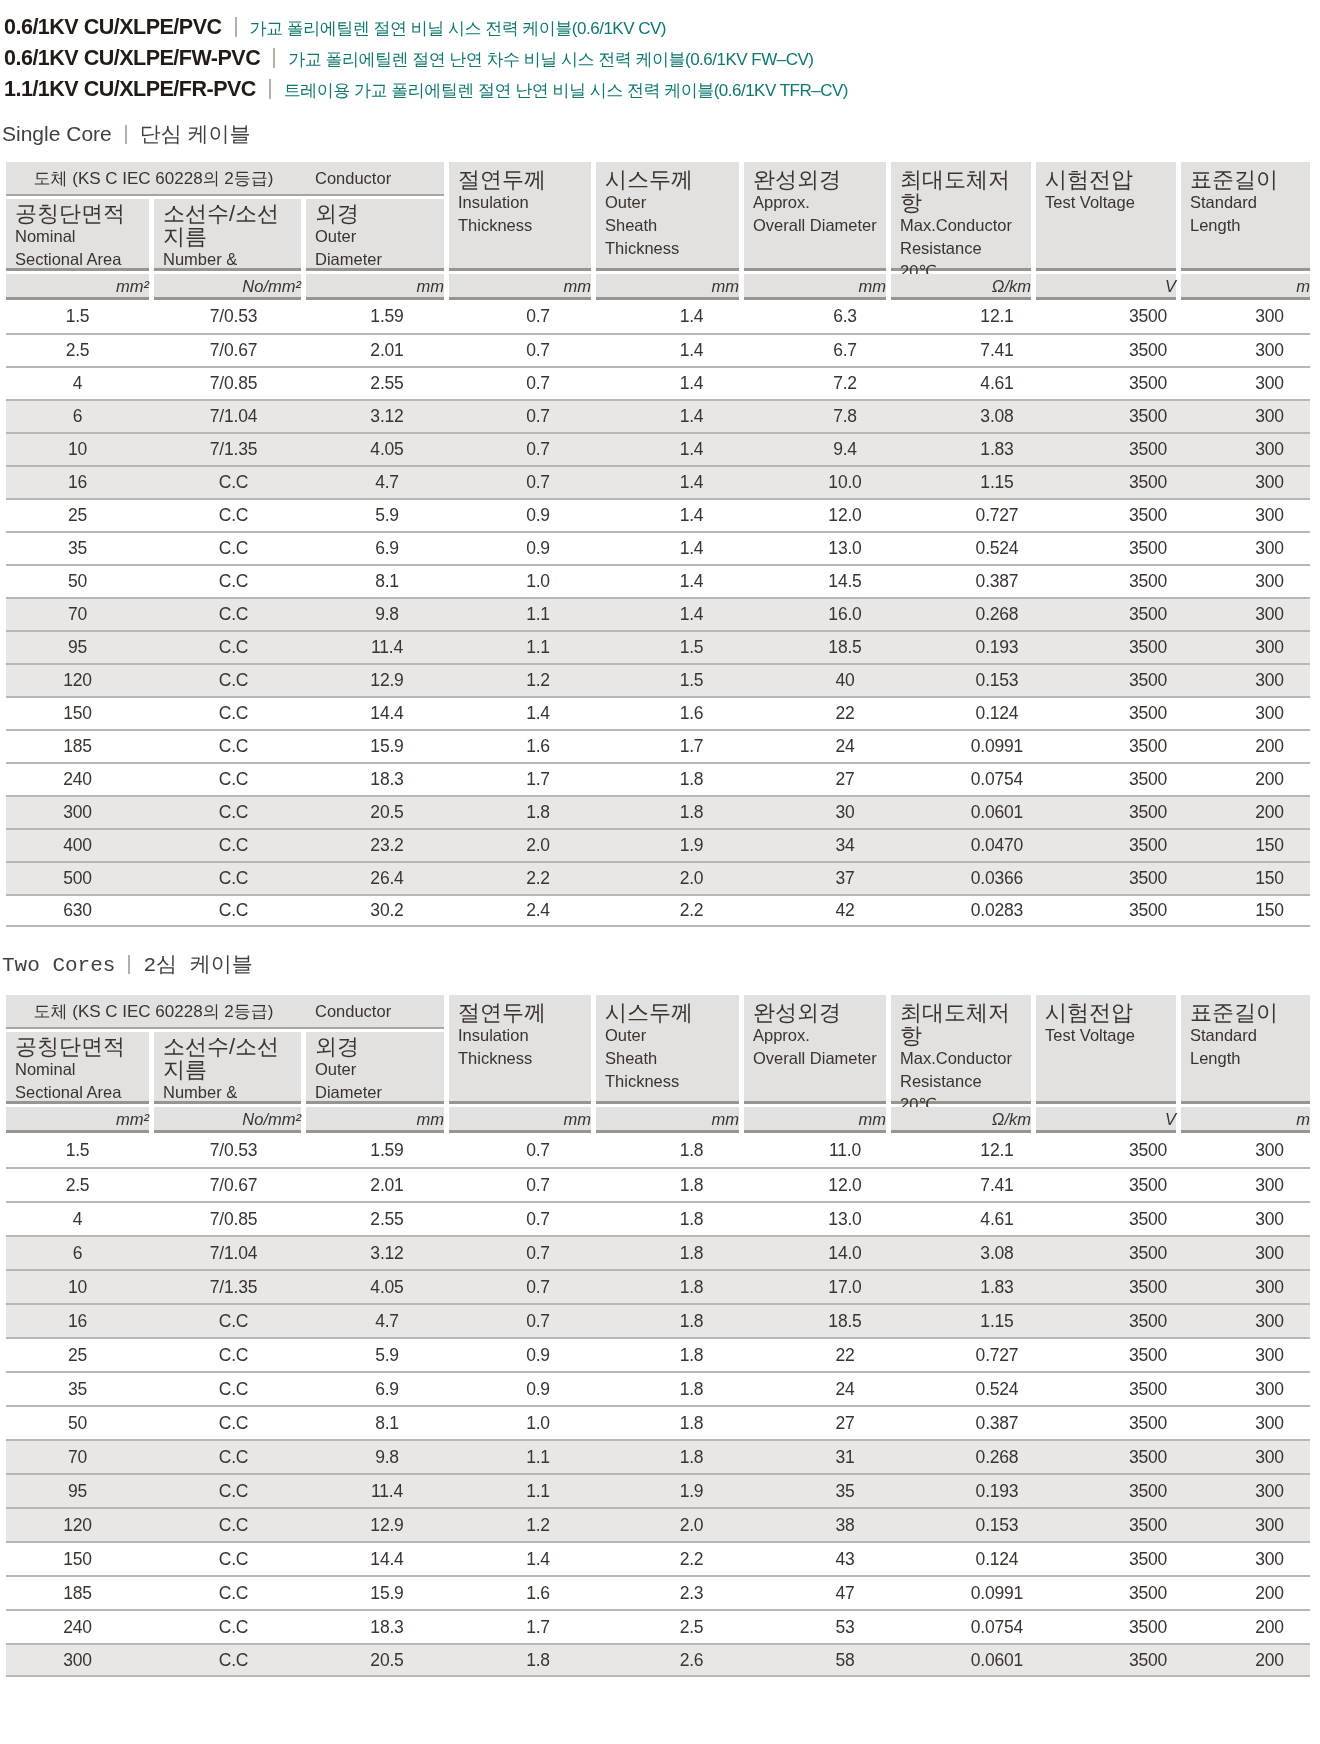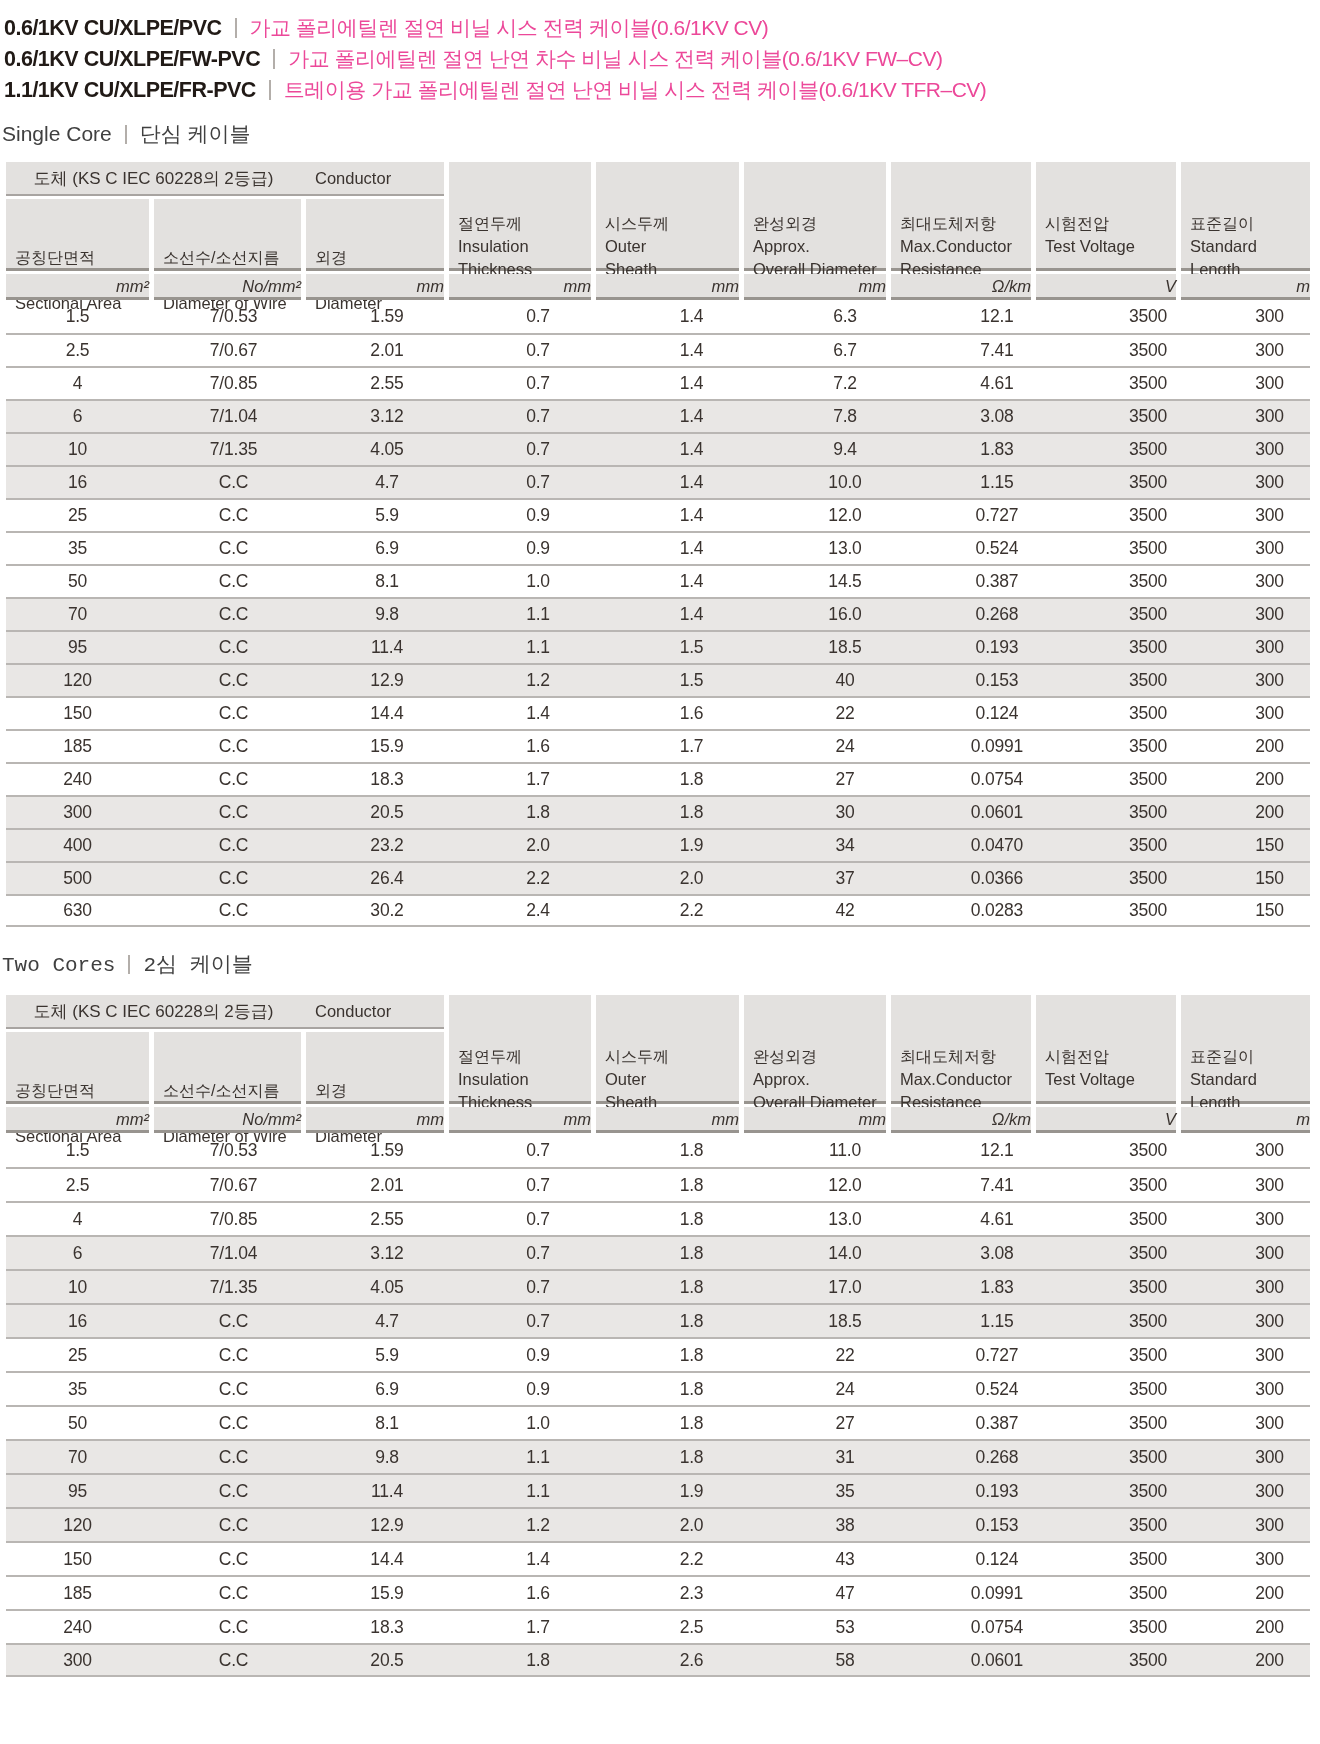--- a/index.html
+++ b/index.html
@@ -6,21 +6,21 @@
   body{
     width:1320px;height:1744px;overflow:hidden;background:#ffffff;
     font-family:"Liberation Sans","DejaVu Sans",sans-serif;
     color:#3a332f;
   }
   
   .titles{padding:12px 0 0 4px;}
   .title-line{height:31px;line-height:31px;white-space:nowrap;}
   .model{font-weight:bold;font-size:21.5px;color:#211a16;letter-spacing:-0.5px;}
   .tsep{display:inline-block;width:2px;height:20px;background:#b3aeaa;margin:0 13px;vertical-align:-3px;}
-  .tdesc{font-size:21px;color:#ec4899;letter-spacing:-0.5px;}
+  .tdesc{font-size:17px;color:#0f766e;letter-spacing:-0.5px;}
   
   .sec-head{white-space:nowrap;padding-left:2px;font-size:21px;color:#404040;height:26px;line-height:26px;}
   .sec-head .tsep{height:19px;}
   #sec-head-1{margin-top:16px;margin-bottom:15px;}
   #sec-head-2{margin-top:26px;margin-bottom:16px;font-family:Liberation Mono, monospace;}
   
   .cable-table{width:1304px;margin-left:6px;}
   .thead{
     display:grid;
     grid-template-columns:143px 147px 138px 142px 143px 142px 140px 140px 1fr;
@@ -31,21 +31,21 @@
   .h-group{
     grid-column:1/4;grid-row:1/2;
     display:flex;align-items:center;
     border-bottom:2px solid #a8a4a1;
     white-space:nowrap;
   }
   .h-group .g-ko{display:inline-block;width:295px;text-align:center;font-size:17px;}
   .h-group .g-en{display:inline-block;margin-left:14px;font-size:16.5px;}
   .h-sub{grid-row:2/3;border-bottom:3px solid #98948f;padding:3px 6px 0 9px;}
   .h-tall{grid-row:1/3;border-bottom:3px solid #98948f;padding:6px 6px 0 9px;}
-  .h-ko{font-size:16px;line-height:23px;white-space:pre-line;margin-top:44px;}
+  .h-ko{font-size:22px;line-height:23px;white-space:pre-line;}
   .h-en{font-size:16.5px;line-height:23px;white-space:pre-line;}
   .h-unit{
     grid-row:3/4;border-bottom:3px solid #98948f;
     text-align:right;font-size:16.5px;line-height:24px;font-style:italic;
   }
   .tbody .row{
     display:grid;
     grid-template-columns:143px 147px 138px 142px 143px 142px 140px 140px 1fr;
     column-gap:11px;
     align-items:center;

